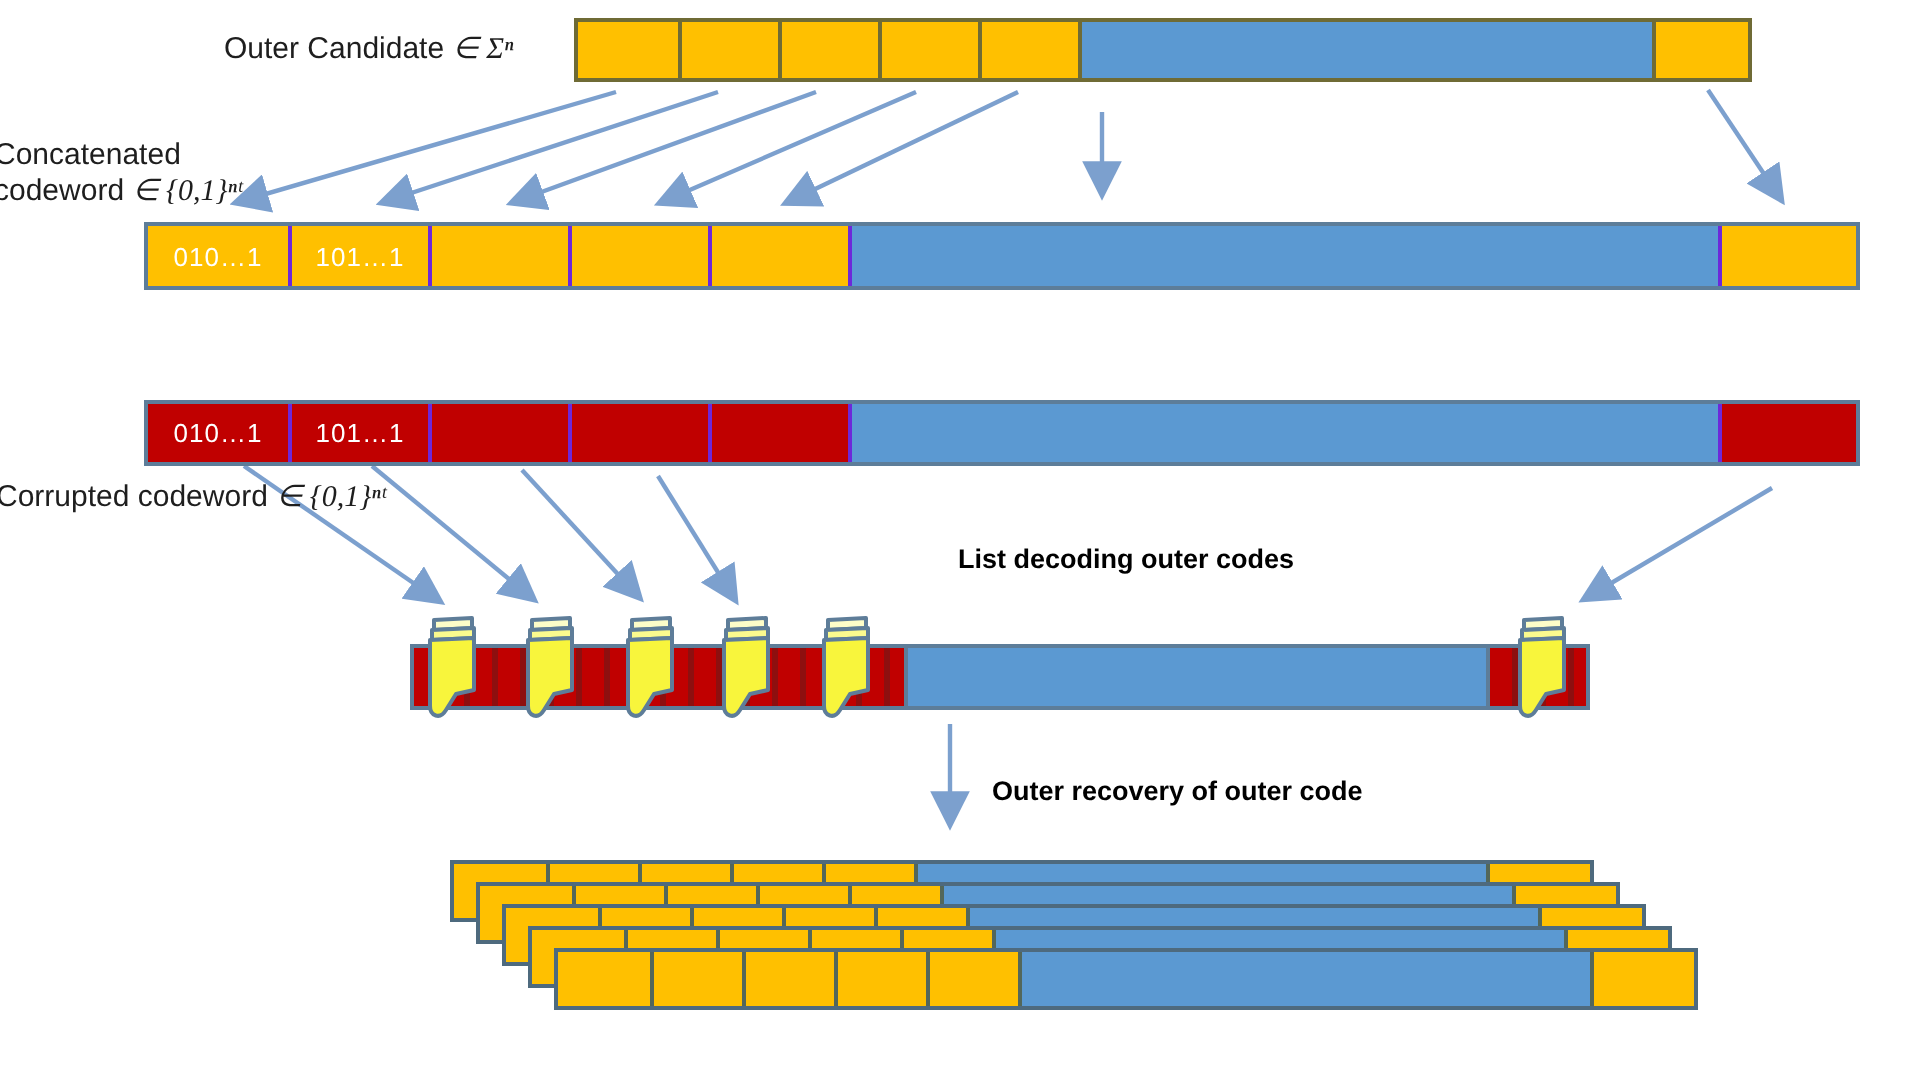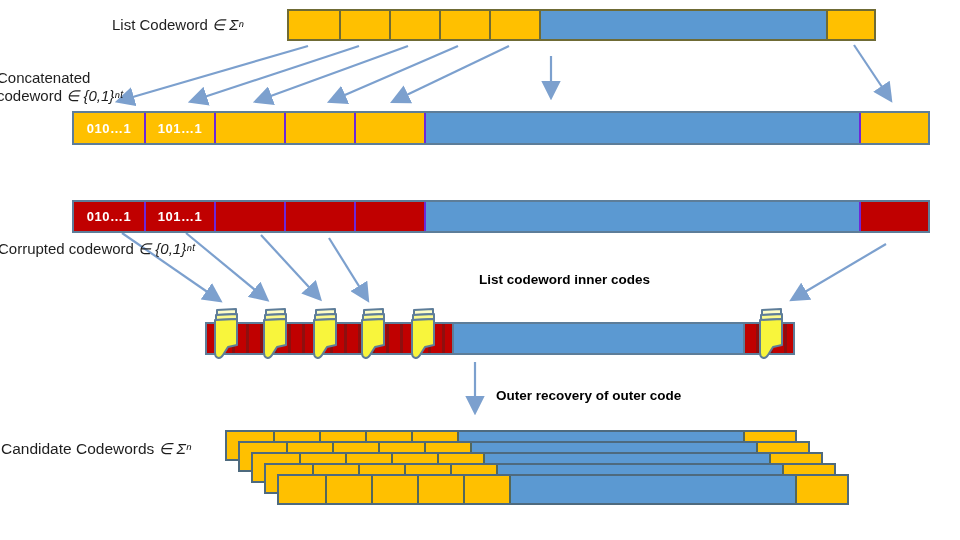--- a/index.html
+++ b/index.html
@@ -4,25 +4,25 @@
 <style>
   html,body { margin:0; padding:0; background:#ffffff; }
   #canvas {
     position:relative; width:960px; height:540px; overflow:hidden;
     background:#ffffff;
     font-family:"Liberation Sans","DejaVu Sans",sans-serif;
   }
   #arrows { position:absolute; left:0; top:0; width:960px; height:540px; pointer-events:none; }
 
   .label { position:absolute; color:#1e1e1e; font-size:15px; line-height:18px; white-space:nowrap; }
-  .label .math { font-family:Liberation Sans, sans-serif; font-style:italic; }
+  .label .math { font-family:Liberation Serif, serif; font-style:italic; }
   .step-label { position:absolute; color:#000000; font-size:13.5px; font-weight:bold; white-space:nowrap; }
 
   .bar { position:absolute; display:flex; box-sizing:border-box; }
-  .bar > .cell { box-sizing:border-box; height:100%; display:flex; align-items:center; justify-content:center;font-weight:bold; }
+  .bar > .cell { box-sizing:border-box; height:100%; display:flex; align-items:center; justify-content:center; }
 
   
   .top-bar { border:2px solid #6f6b35; }
   .top-bar > .cell + .cell { border-left:2px solid #6f6b35; }
 
   
   .mid-bar { border:2px solid #5d7d99; }
   .mid-bar > .cell + .cell { border-left:2px solid #6d28d9; }
 
   
@@ -67,40 +67,37 @@
       <line x1="186" y1="233" x2="266" y2="299" marker-end="url(#ah)"></line>
       <line x1="261" y1="235" x2="319" y2="298" marker-end="url(#ah)"></line>
       <line x1="329" y1="238" x2="367" y2="299" marker-end="url(#ah)"></line>
       <line x1="886" y1="244" x2="793" y2="299" marker-end="url(#ah)"></line>
 
       <line x1="475" y1="362" x2="475" y2="411" marker-end="url(#ah)"></line>
     </g>
   </svg>
 
   <div class="label" style="left:112px; top:16px;">
-    <span>List Codeword </span><span class="math">∈ Σⁿ</span>
+    <span>Outer Candidate </span><span class="math">∈ Σⁿ</span>
   </div>
 
   <div class="label" style="left:-3px; top:69px;">
     <div>Concatenated</div>
     <div>
       <span>codeword </span><span class="math">∈ {0,1}ⁿᵗ</span>
     </div>
   </div>
 
   <div class="label" style="left:-2px; top:240px;">
     <span>Corrupted codeword </span><span class="math">∈ {0,1}ⁿᵗ</span>
   </div>
 
-  <div class="step-label" style="left:479px; top:272px;">List codeword inner codes</div>
+  <div class="step-label" style="left:479px; top:272px;">List decoding outer codes</div>
   <div class="step-label" style="left:496px; top:388px;">Outer recovery of outer code</div>
 
-  <div class="label" style="left:1px; top:440px; font-size:15.5px;">
-    <span>Candidate Codewords </span><span class="math">∈ Σⁿ</span>
-  </div>
 
   <div class="bar top-bar" style="left:287px; top:9px; width:589px; height:32px;">
     <div class="cell y" style="width:50px;"></div>
     <div class="cell y" style="width:50px;"></div>
     <div class="cell y" style="width:50px;"></div>
     <div class="cell y" style="width:50px;"></div>
     <div class="cell y" style="width:50px;"></div>
     <div class="cell b flex1"></div>
     <div class="cell y" style="width:48px;"></div>
   </div>

